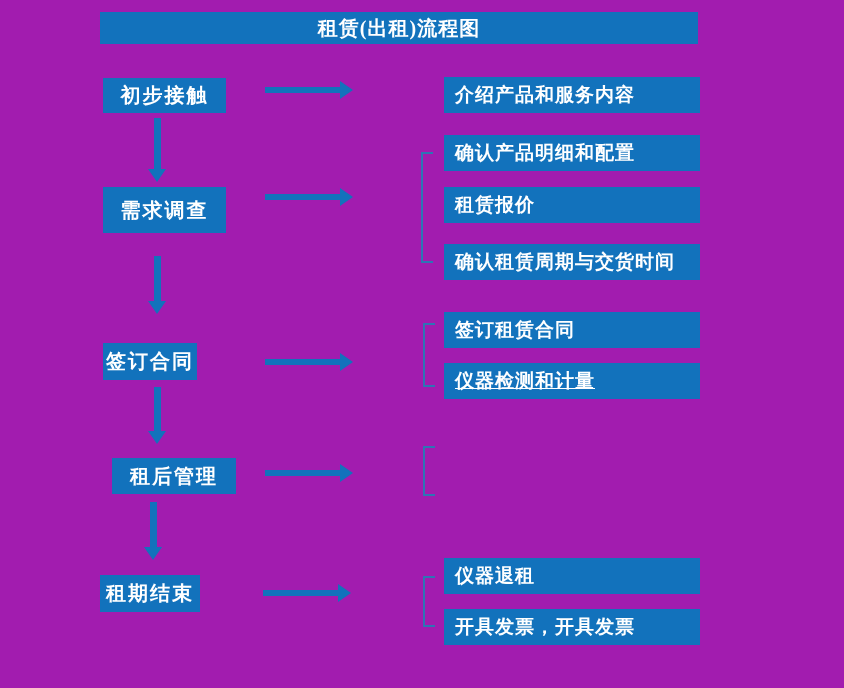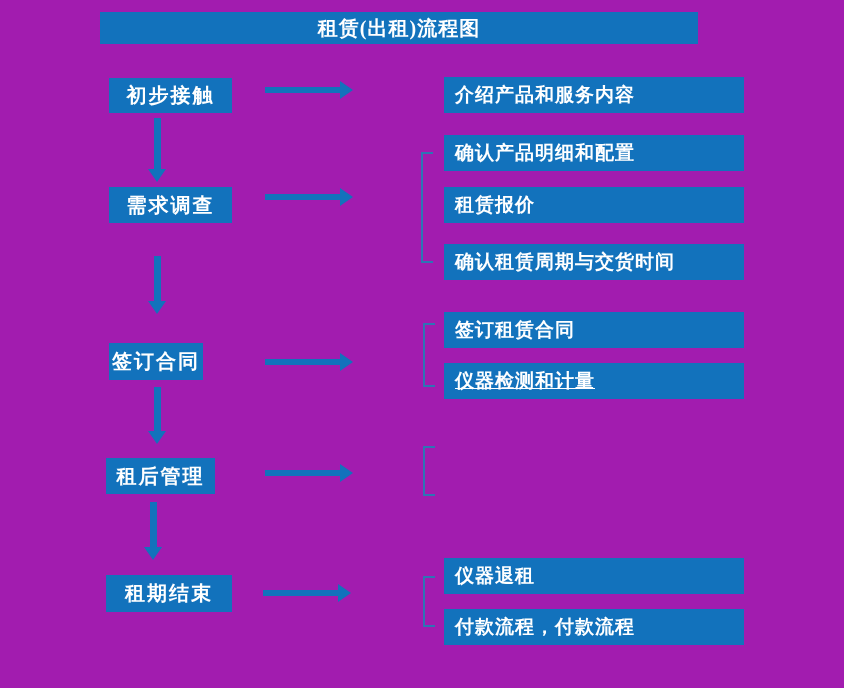--- a/index.html
+++ b/index.html
@@ -25,24 +25,23 @@
     display:flex;align-items:center;justify-content:center;
     letter-spacing:1px;
   }
   .step{
     position:absolute;
     background:var(--box-blue);
     color:var(--text-white);
     font-size:20px;font-weight:bold;
     display:flex;align-items:center;justify-content:center;
     letter-spacing:2px;
-    margin-left:6px;
   }
   .sub{
-    position:absolute;left:444px;width:300px;height:36px;
+    position:absolute;left:444px;width:256px;height:36px;
     background:var(--box-blue);
     color:var(--text-white);
     font-size:19px;font-weight:bold;
     display:flex;align-items:center;
     padding-left:11px;box-sizing:border-box;
     letter-spacing:1px;
     white-space:nowrap;
   }
   .h-arrow{
     position:absolute;height:18px;
@@ -77,24 +76,24 @@
 </head>
 <body>
 
 <div class="canvas">
 
   <div class="title-bar">
     <span>租赁(出租)流程图</span>
   </div>
 
   <div class="step" style="left:103px;top:78px;width:123px;height:35px;">初步接触</div>
-  <div class="step" style="left:103px;top:187px;width:123px;height:36px;">需求调查</div>
+  <div class="step" style="left:103px;top:187px;width:123px;height:46px;">需求调查</div>
   <div class="step" style="left:103px;top:343px;width:94px;height:37px;">签订合同</div>
-  <div class="step" style="left:100px;top:458px;width:109px;height:36px;">租后管理</div>
-  <div class="step" style="left:100px;top:575px;width:126px;height:37px;">租期结束</div>
+  <div class="step" style="left:112px;top:458px;width:124px;height:36px;">租后管理</div>
+  <div class="step" style="left:100px;top:575px;width:100px;height:37px;">租期结束</div>
 
   <div class="v-arrow" style="left:148px;top:118px;height:64px;">
     <div class="shaft"></div>
       <div class="head"></div>
   </div>
   <div class="v-arrow" style="left:148px;top:256px;height:58px;">
     <div class="shaft"></div>
       <div class="head"></div>
   </div>
   <div class="v-arrow" style="left:148px;top:387px;height:57px;">
@@ -136,15 +135,15 @@
 
   <div class="sub" style="top:187px;">租赁报价</div>
   <div class="sub" style="top:135px;">确认产品明细和配置</div>
   <div class="sub" style="top:244px;">确认租赁周期与交货时间</div>
 
   <div class="sub" style="top:312px;">签订租赁合同</div>
   <div class="sub" style="top:363px;text-decoration:underline;">仪器检测和计量</div>
 
 
   <div class="sub" style="top:558px;">仪器退租</div>
-  <div class="sub" style="top:609px;">付款流程，付款流程</div>
+  <div class="sub" style="top:609px;">开具发票，开具发票</div>
 
 </div>
 
 </body></html>

